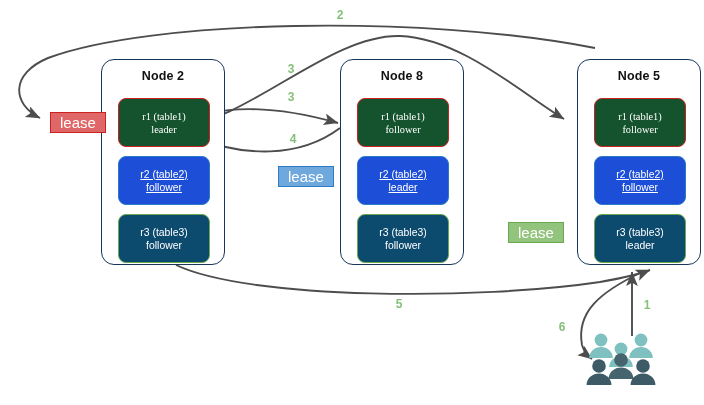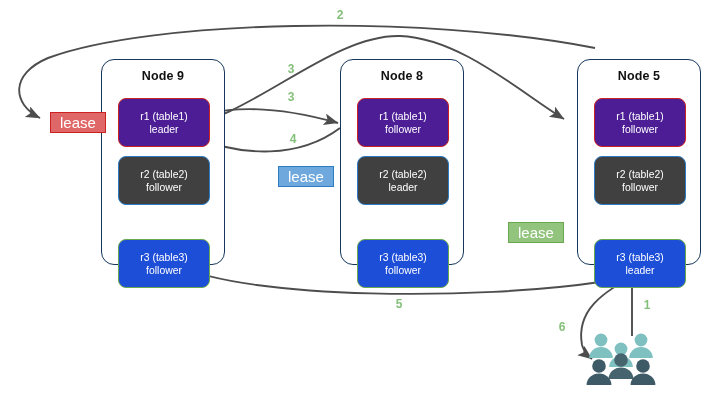--- a/index.html
+++ b/index.html
@@ -30,23 +30,23 @@
   .replica{
     position:absolute;
     box-sizing:border-box;
     left:16px;width:92px;height:49px;
     border-radius:8px;
     display:flex;flex-direction:column;
     align-items:center;justify-content:center;
     color:#ffffff;font-size:10.4px;line-height:13px;
     text-align:center;
   }
-  .replica.red  {background:#4c1d95;border:1.4px solid #cc2121;}
-  .replica.blue {background:#404040;border:1.4px solid #2b7cc4;}
-  .replica.green{background:#1d4ed8;border:1.4px solid #6aa84f;margin-top:25px;}
+  .replica.red  {background:#14532d;border:1.4px solid #cc2121;font-family:Liberation Serif, serif;}
+  .replica.blue {background:#1d4ed8;border:1.4px solid #2b7cc4;text-decoration:underline;}
+  .replica.green{background:#0c4a6e;border:1.4px solid #6aa84f;}
   .r-row1{top:38px;}
   .r-row2{top:96px;}
   .r-row3{top:154px;}
 
   
   .lease{
     position:absolute;box-sizing:border-box;
     border-radius:0;height:21px;
     display:flex;align-items:center;justify-content:center;
     color:#ffffff;font-size:15px;
@@ -87,21 +87,21 @@
     <path d="M340,128 C300,158 245,158 185,135" fill="none" stroke="#4d4d4d" stroke-width="1.9" marker-end="url(#ah)"></path>
 
     <path d="M176,265 C250,300 480,300 600,282 C628,277 640,274 650,270" fill="none" stroke="#4d4d4d" stroke-width="1.9" marker-end="url(#ah)"></path>
 
     <path d="M632,336 L632,272" fill="none" stroke="#4d4d4d" stroke-width="1.9" marker-end="url(#ah)"></path>
 
     <path d="M642,272 C600,292 576,312 582,345 C584,352 588,356 592,359" fill="none" stroke="#4d4d4d" stroke-width="1.9" marker-end="url(#ah)"></path>
   </svg>
 
   <div class="node" style="left:101px;top:59px;width:124px;height:206px;">
-    <div class="node-title">Node 9</div>
+    <div class="node-title">Node 2</div>
 
     <div class="replica red r-row1">
       <span>r1 (table1)</span>
       <span>leader</span>
     </div>
     <div class="replica blue r-row2">
       <span>r2 (table2)</span>
       <span>follower</span>
     </div>
     <div class="replica green r-row3">

